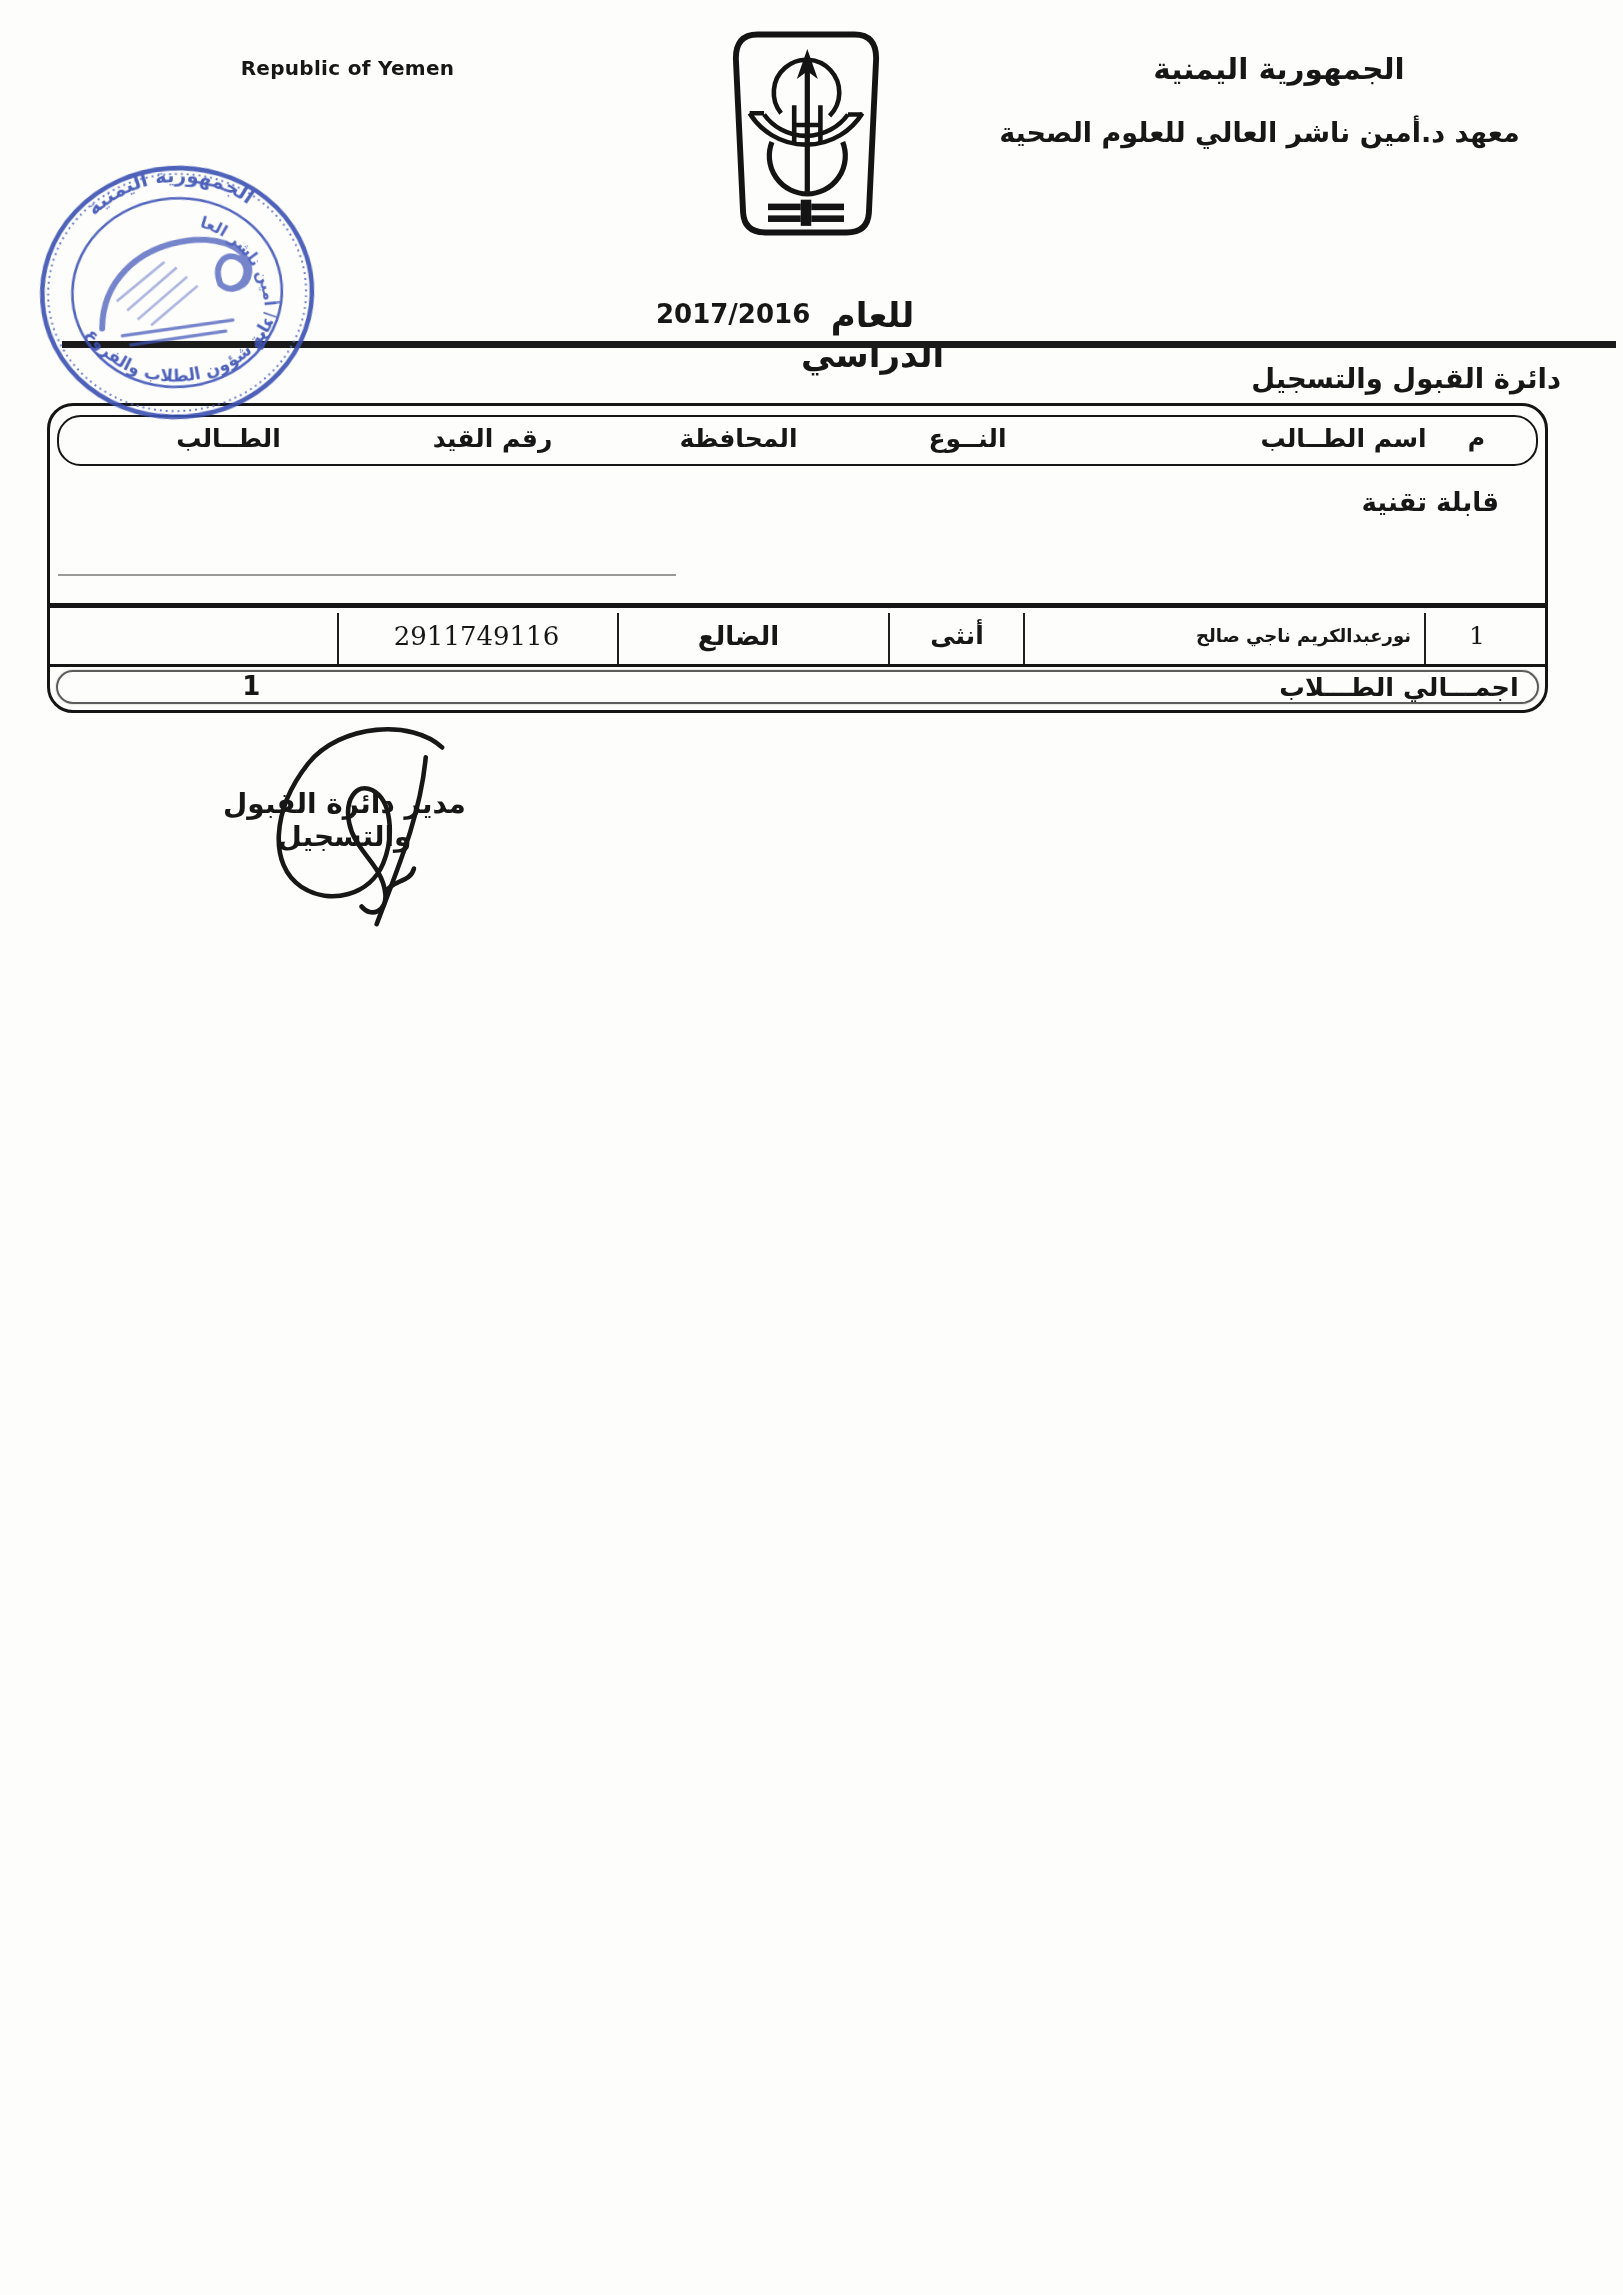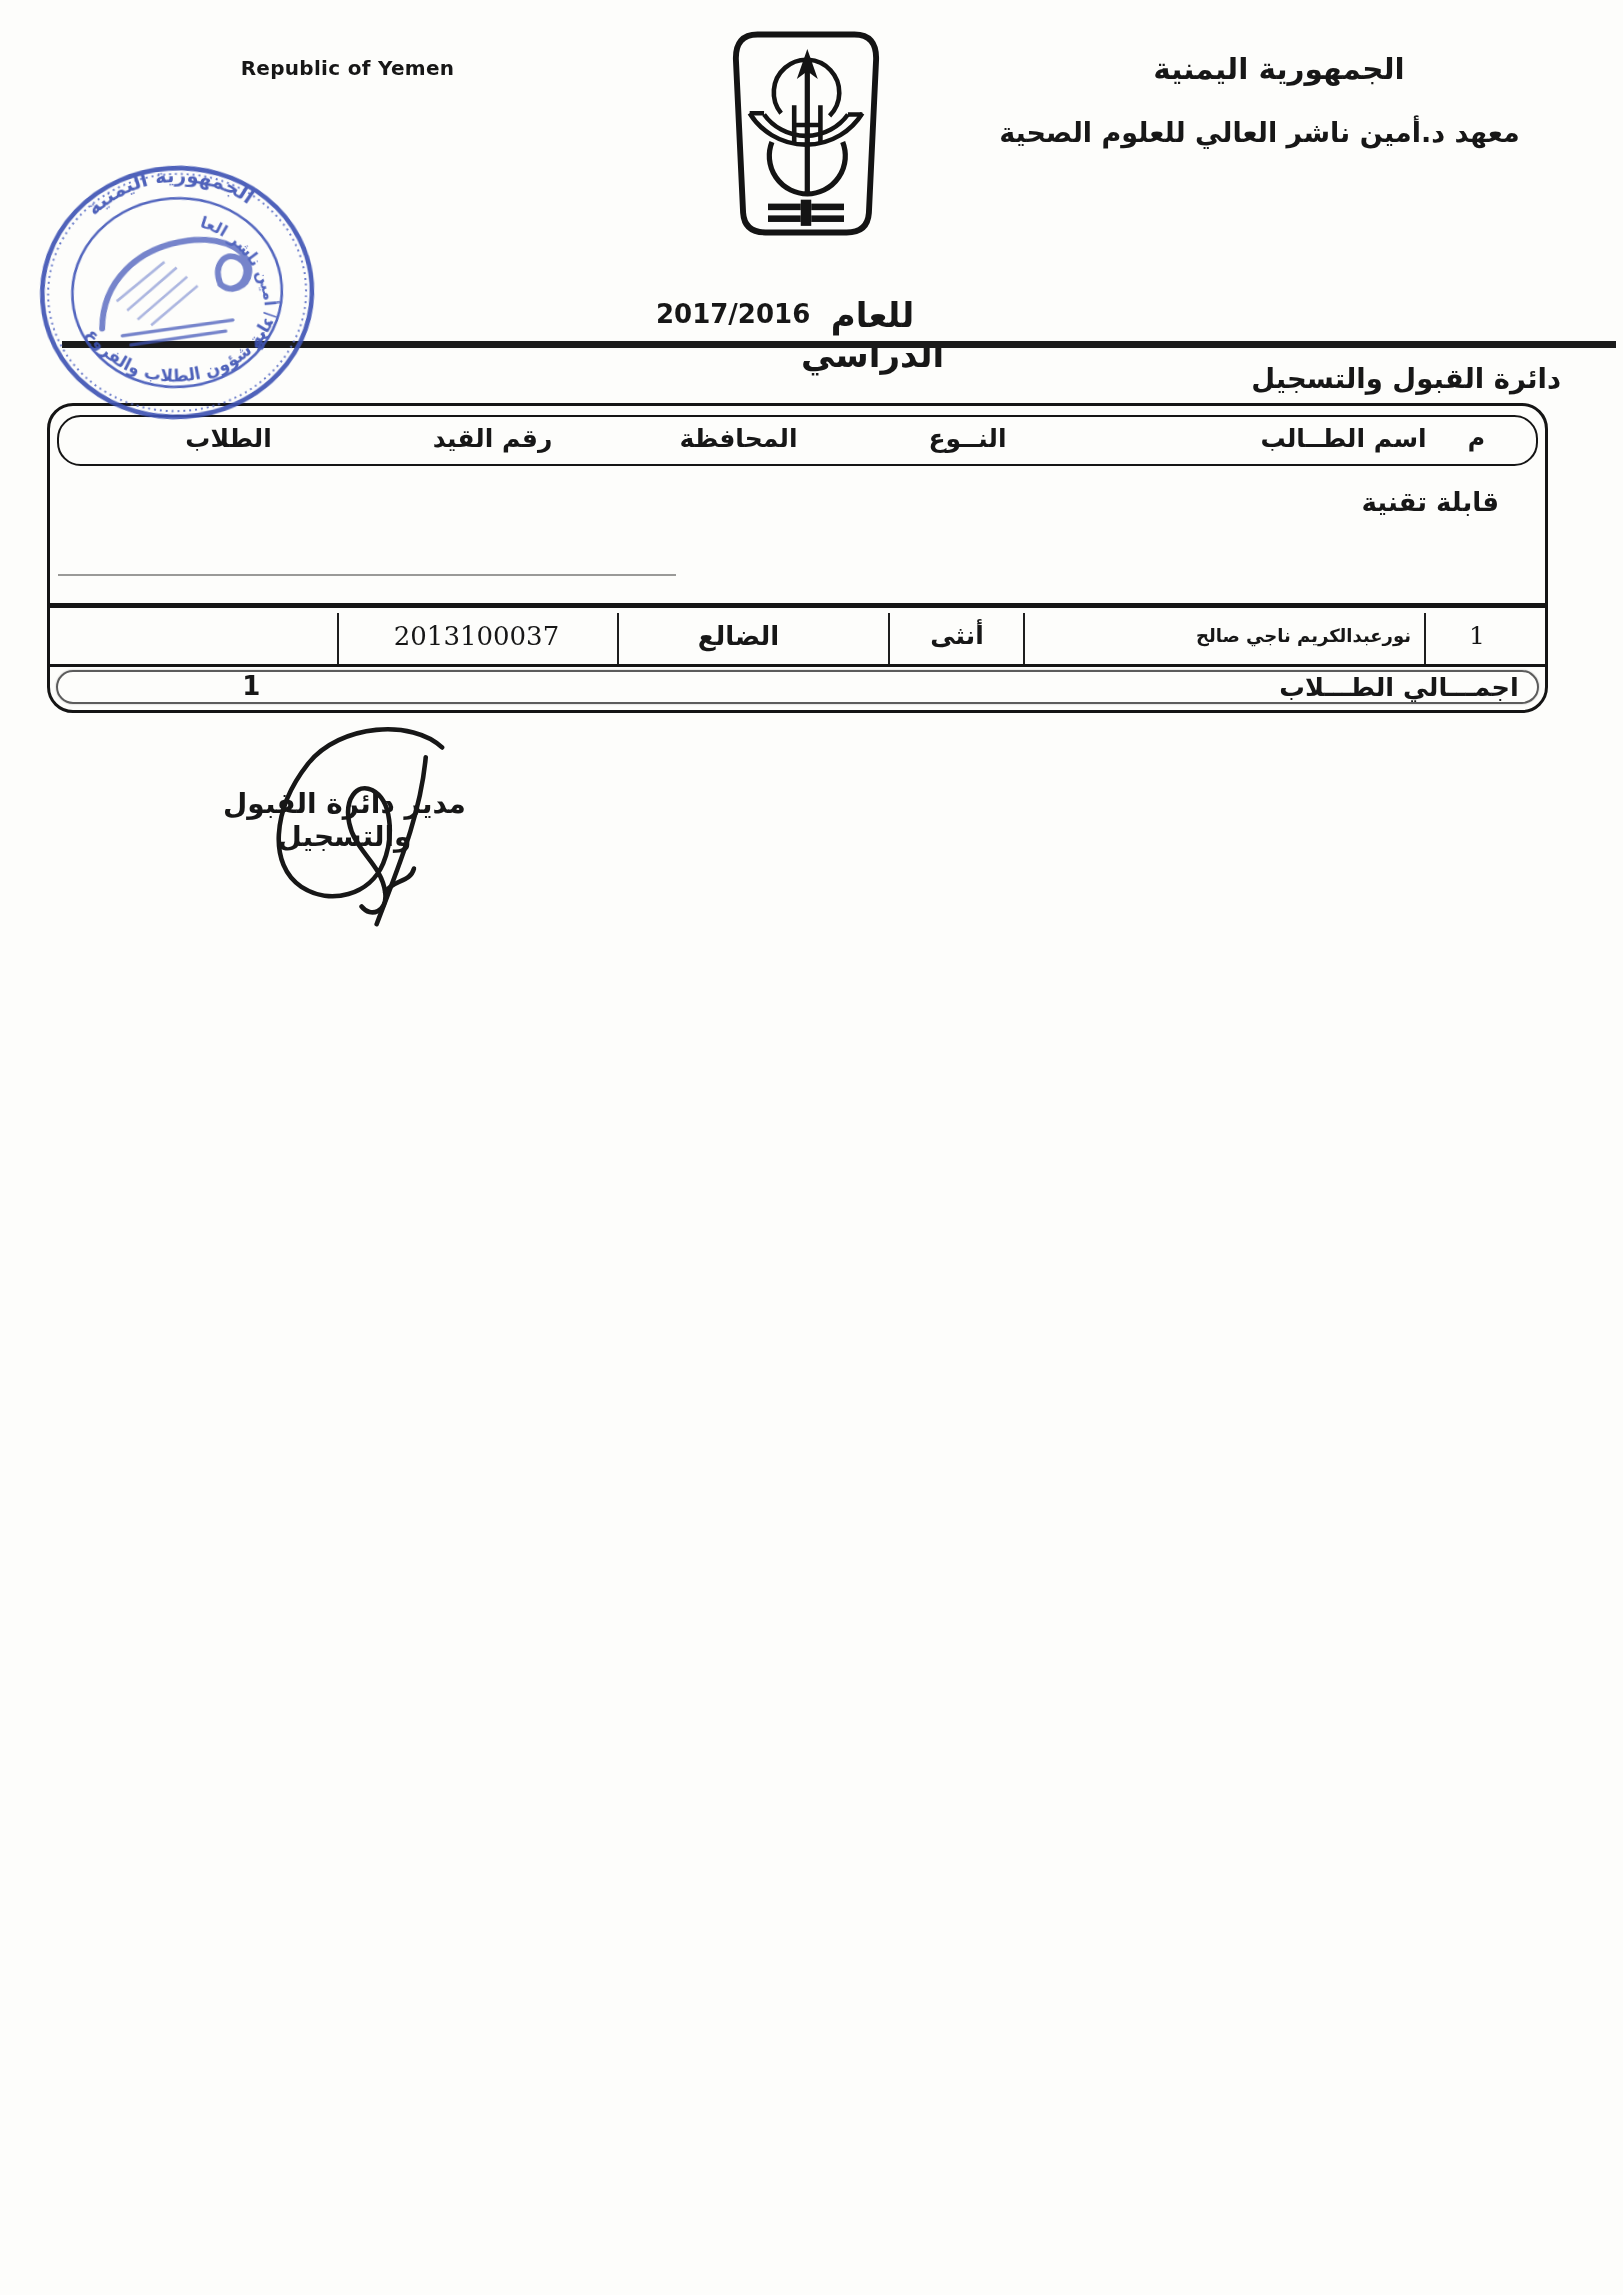--- a/index.html
+++ b/index.html
@@ -96,39 +96,39 @@
 
   <div class="abs dept ar" style="left:1167px;top:362px;width:394px;">دائرة القبول والتسجيل</div>
 
   <div class="abs table-wrap">
     <div class="header-box"></div>
     <div class="th" style="left:1387px;width:79px;font-size:23.6px;">م</div>
     <div class="th ar" style="left:1195px;width:197px;">اسم الطــالب</div>
     <div class="th ar" style="left:839px;width:157px;">النــوع</div>
     <div class="th ar" style="left:610px;width:157px;">المحافظة</div>
     <div class="th ar" style="left:364px;width:157px;">رقم القيد</div>
-    <div class="th ar" style="left:100px;width:157px;">الطلاب</div>
+    <div class="th ar" style="left:100px;width:157px;">الطــالب</div>
 
     <div class="specialty ar">قابلة تقنية</div>
 
     <div class="level-line"></div>
 
     <div class="row-rule-top"></div>
 
     <div class="vsep" style="left:287px;"></div>
     <div class="vsep" style="left:567px;"></div>
     <div class="vsep" style="left:838px;"></div>
     <div class="vsep" style="left:973px;"></div>
     <div class="vsep" style="left:1374px;"></div>
 
     <div class="cell serif center" style="left:1381px;width:92px;">1</div>
     <div class="cell ar b" style="left:981px;width:380px;text-align:right;padding-right:9.2px;font-size:18px;">نورعبدالكريم ناجي صالح</div>
     <div class="cell ar b center" style="left:848px;width:118px;">أنثى</div>
     <div class="cell ar b center" style="left:613px;width:151px;font-size:26px;">الضالع</div>
-    <div class="cell serif center" style="left:315px;width:223px;font-size:26px;">2013100037</div>
+    <div class="cell serif center" style="left:315px;width:223px;font-size:26px;">2911749116</div>
     <div class="cell center" style="left:19.7px;width:249px;"></div>
 
     <div class="row-rule-bot"></div>
 
     <div class="total-box">
       <div class="total-label ar">اجمـــالي الطـــلاب</div>
       <div class="total-value">1</div>
     </div>
   </div>
 

